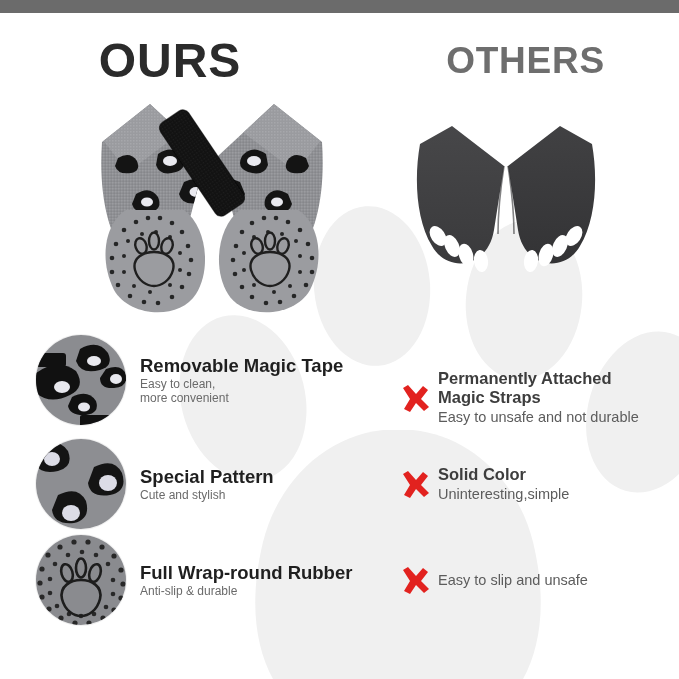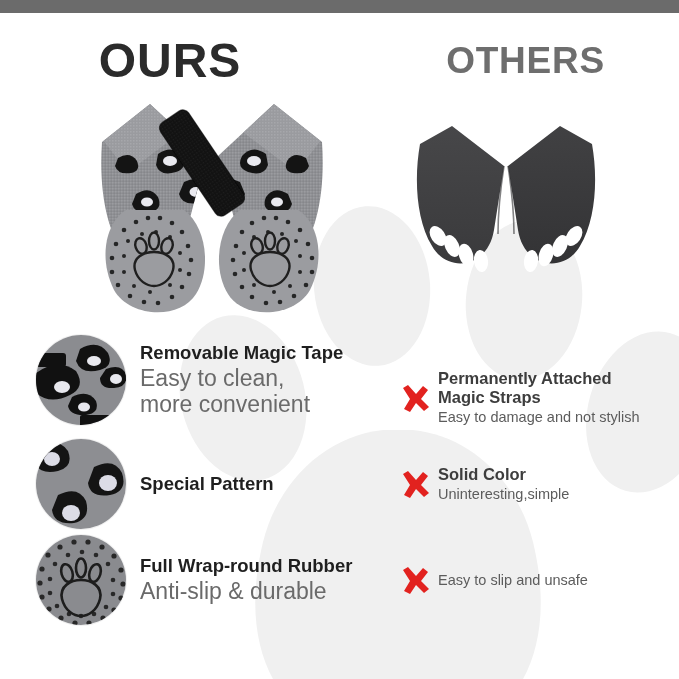--- a/index.html
+++ b/index.html
@@ -66,21 +66,21 @@
     width:90px;height:90px;flex:0 0 90px;border-radius:50%;
     overflow:hidden;position:relative;
     box-shadow:0 0 0 1px rgba(0,0,0,.06);
   }
   .ours-text{margin-left:14px;}
   .ours-title{
     font-size:18.5px;font-weight:bold;color:#1f1f1f;
     line-height:1.18;white-space:nowrap;
   }
   .ours-sub{
-    font-size:23px;color:#6a6a6a;line-height:1.17;margin-top:1px;
+    font-size:12px;color:#6a6a6a;line-height:1.17;margin-top:1px;
     white-space:pre-line;
   }
 
   
   .others-cell{
     position:absolute;left:388px;top:0;width:291px;height:100px;
     display:flex;align-items:center;
   }
   .xmark{width:34px;height:34px;flex:0 0 34px;}
   .others-text{margin-left:6px;}
@@ -335,21 +335,21 @@
 more convenient</div>
         </div>
       </div>
       <div class="others-cell">
         <svg class="xmark" viewBox="0 0 34 34" aria-hidden="true">
           <path d="M5 7 l5 -3 l8 9 l7 -8 l5 4 l-7 9 l8 8 l-5 4 l-8 -8 l-6 9 l-6 -3 l6 -10 z" fill="#e2221f"></path>
         </svg>
         <div class="others-text">
           <div class="others-title" style="white-space:pre-line">Permanently Attached
 Magic Straps</div>
-          <div class="others-sub">Easy to damage and not stylish</div>
+          <div class="others-sub">Easy to unsafe and not durable</div>
         </div>
       </div>
     </div>
 
     <div class="frow r2">
       <div class="ours-cell">
         <div class="thumb">
           <svg viewBox="0 0 90 90" width="90" height="90" aria-hidden="true">
             <rect width="90" height="90" fill="#8d8e92"></rect>
             <g fill="#141414">
@@ -357,20 +357,21 @@
               <ellipse cx="16" cy="20" rx="8" ry="7" fill="#dcdce6"></ellipse>
               <path d="M58 28 q20 -10 28 6 q6 18 -12 22 q-20 3 -22 -12 z"></path>
               <ellipse cx="72" cy="44" rx="9" ry="8" fill="#dcdce6"></ellipse>
               <path d="M22 56 q20 -10 28 6 q5 18 -12 22 q-20 2 -22 -13 z"></path>
               <ellipse cx="35" cy="74" rx="9" ry="8" fill="#dcdce6"></ellipse>
             </g>
           </svg>
         </div>
         <div class="ours-text">
           <div class="ours-title">Special Pattern</div>
+          <div class="ours-sub">Cute and stylish</div>
         </div>
       </div>
       <div class="others-cell">
         <svg class="xmark" viewBox="0 0 34 34" aria-hidden="true">
           <path d="M5 7 l5 -3 l8 9 l7 -8 l5 4 l-7 9 l8 8 l-5 4 l-8 -8 l-6 9 l-6 -3 l6 -10 z" fill="#e2221f"></path>
         </svg>
         <div class="others-text">
           <div class="others-title">Solid Color</div>
           <div class="others-sub">Uninteresting,simple</div>
         </div>

